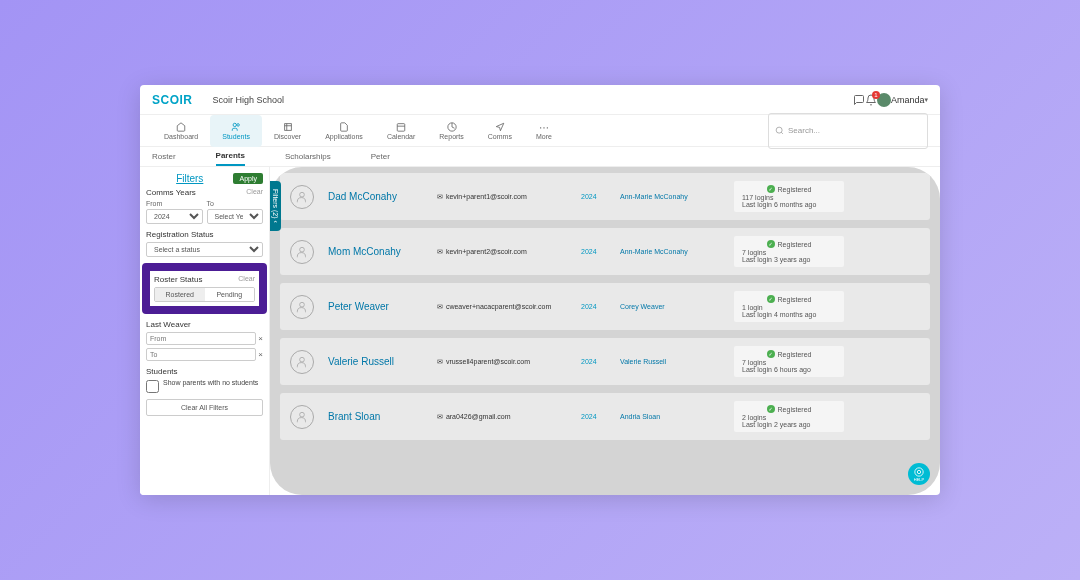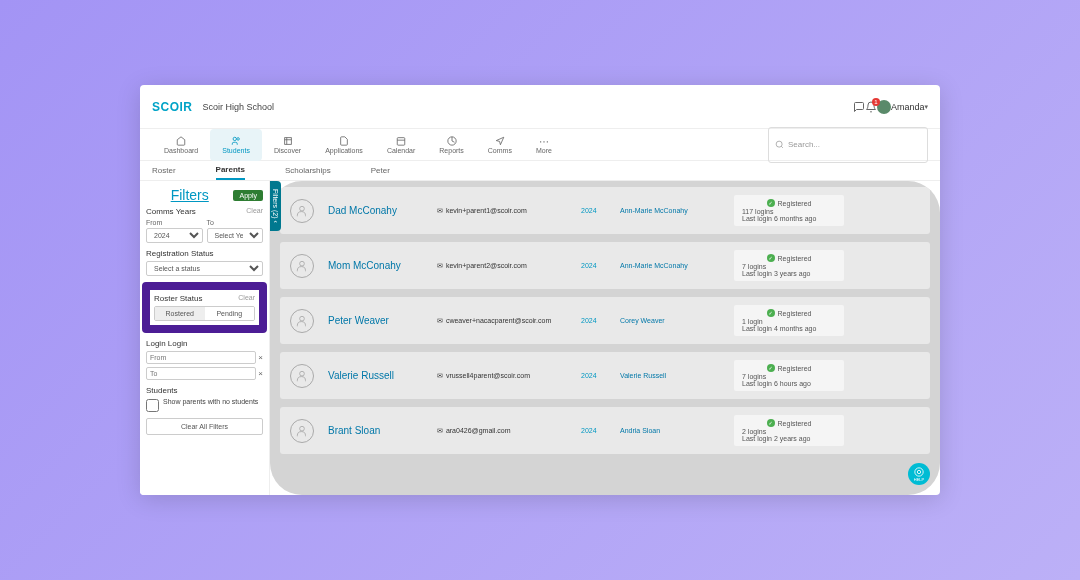--- a/index.html
+++ b/index.html
@@ -1,22 +1,22 @@
 <!DOCTYPE html>
 <html><head>
 <meta charset="utf-8">
 <style>
 * { margin: 0; padding: 0; box-sizing: border-box; font-family: -apple-system, BlinkMacSystemFont, "Segoe UI", Arial, sans-serif; }
 body { width: 1080px; height: 580px; background: linear-gradient(135deg, #a394f5 0%, #bcb0f7 100%); display: flex; align-items: center; justify-content: center; overflow: hidden; }
 .app { width: 800px; height: 410px; background: #fff; border-radius: 4px; box-shadow: 0 4px 24px rgba(0,0,0,0.15); overflow: hidden; position: relative; display: flex; flex-direction: column; }
 
 
-.hdr { display: flex; align-items: center; height: 44px; padding: 0 12px; border-bottom: 1px solid #eee; }
+.hdr { display: flex; align-items: center; height: 30px; padding: 0 12px; border-bottom: 1px solid #eee; }
 .logo { font-weight: 800; color: #00a3c7; font-size: 12px; letter-spacing: 0.5px; }
-.school { font-size: 9px; color: #444; margin-left: 10px; }
+.school { font-size: 9px; color: #444; margin-left: 20px; }
 .hdr-right { margin-left: auto; display: flex; align-items: center; gap: 0; }
 .icon { width: 12px; height: 12px; display: inline-flex; align-items: center; justify-content: center; }
 .bell-wrap { position: relative; }
 .badge { position: absolute; top: -3px; right: -3px; background: #e53935; color: #fff; font-size: 6px; width: 8px; height: 8px; border-radius: 50%; display: flex; align-items: center; justify-content: center; }
 .avatar { width: 14px; height: 14px; border-radius: 50%; background: #5a8a6a; }
 .uname { font-size: 9px; color: #333; }
 
 
 .nav { display: flex; align-items: center; height: 32px; padding: 0 12px; border-bottom: 1px solid #eee; gap: 0; }
 .nav-item { display: flex; flex-direction: column; align-items: center; justify-content: center; padding: 0 12px; height: 32px; font-size: 7px; color: #666; cursor: pointer; }
@@ -27,21 +27,21 @@
 
 
 .subnav { display: flex; height: 20px; border-bottom: 1px solid #eee; padding: 0 12px; gap: 40px; }
 .subnav-item { font-size: 8px; color: #666; display: flex; align-items: center; cursor: pointer; }
 .subnav-item.active { color: #333; font-weight: 600; border-bottom: 2px solid #0097c2; }
 
 
 .body { display: flex; flex: 1; overflow: hidden; }
 .sidebar { width: 130px; background: #fff; border-right: 1px solid #eee; padding: 4px 6px; overflow-y: auto; font-size: 8px; }
 .filters-hdr { display: flex; align-items: center; justify-content: space-between; padding: 2px 0 4px; }
-.filters-lbl { color: #0097c2; font-size: 14px; flex:1; text-align:center;text-decoration:underline; }
+.filters-lbl { color: #0097c2; font-size: 10px; flex:1; text-align:center;text-decoration:underline; }
 .apply-btn { background: #2e7d32; color: #fff; font-size: 7px; padding: 2px 6px; border-radius: 2px; border: none; cursor: pointer; }
 .fsection { margin-bottom: 6px; }
 .fsec-hdr { display: flex; justify-content: space-between; font-size: 8px; color: #333; margin-bottom: 3px; }
 .fsec-clear { color: #999; font-size: 7px; cursor: pointer; }
 .form-row { display: flex; gap: 4px; }
 .sel, .inp { border: 1px solid #ccc; border-radius: 2px; font-size: 7px; padding: 2px 3px; color: #555; background: #fff; width: 100%; }
 .inp-wrap { display: flex; align-items: center; gap: 2px; margin-bottom: 3px; }
 .inp-x { font-size: 8px; color: #666; cursor: pointer; }
 .highlight { border: 8px solid #4c1d95; border-radius: 4px; padding: 4px; margin: 0 -4px 6px; }
 .toggle-group { display: flex; border: 1px solid #ccc; border-radius: 2px; overflow: hidden; }
@@ -197,21 +197,21 @@
             <span class="fsec-clear">Clear</span>
           </div>
         <div class="toggle-group">
           <div class="toggle-btn active">Rostered</div>
           <div class="toggle-btn">Pending</div>
         </div>
       </div>
 
       <div class="fsection">
         <div class="fsec-hdr">
-            <span>Login Login</span>
+            <span>Last Weaver</span>
           </div>
         <div class="inp-wrap">
             <input class="inp" placeholder="From" style="">
             <span class="inp-x">×</span>
           </div>
         <div class="inp-wrap">
             <input class="inp" placeholder="To" style="">
             <span class="inp-x">×</span>
           </div>
       </div>

